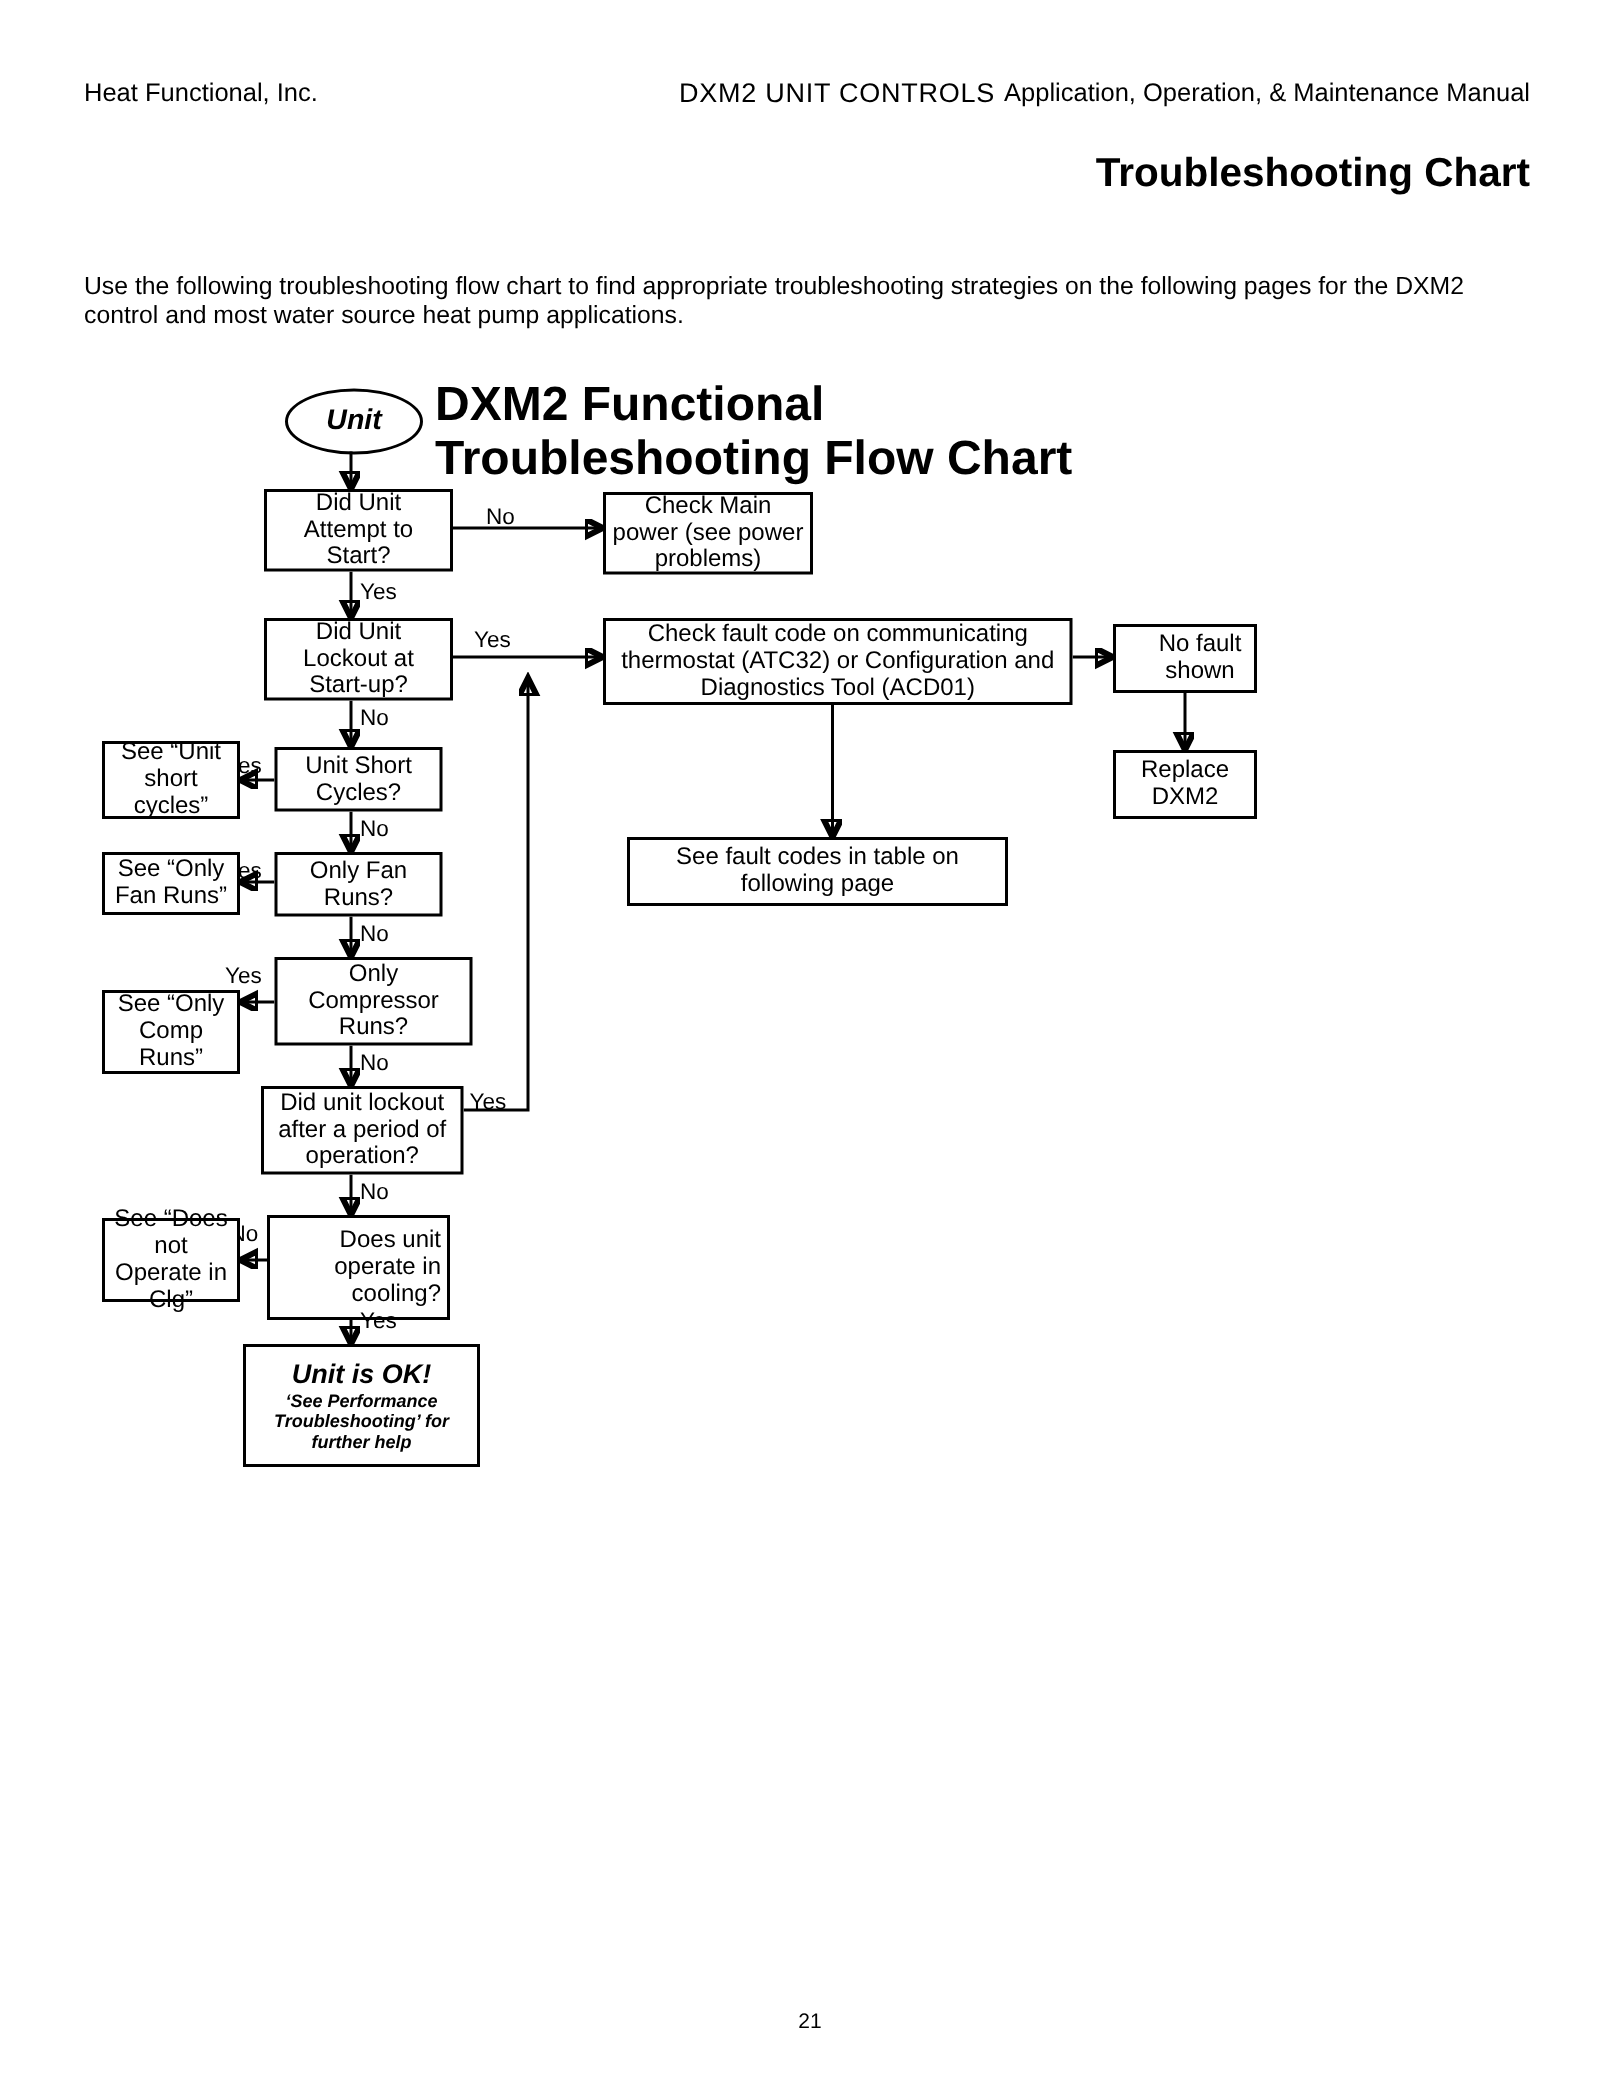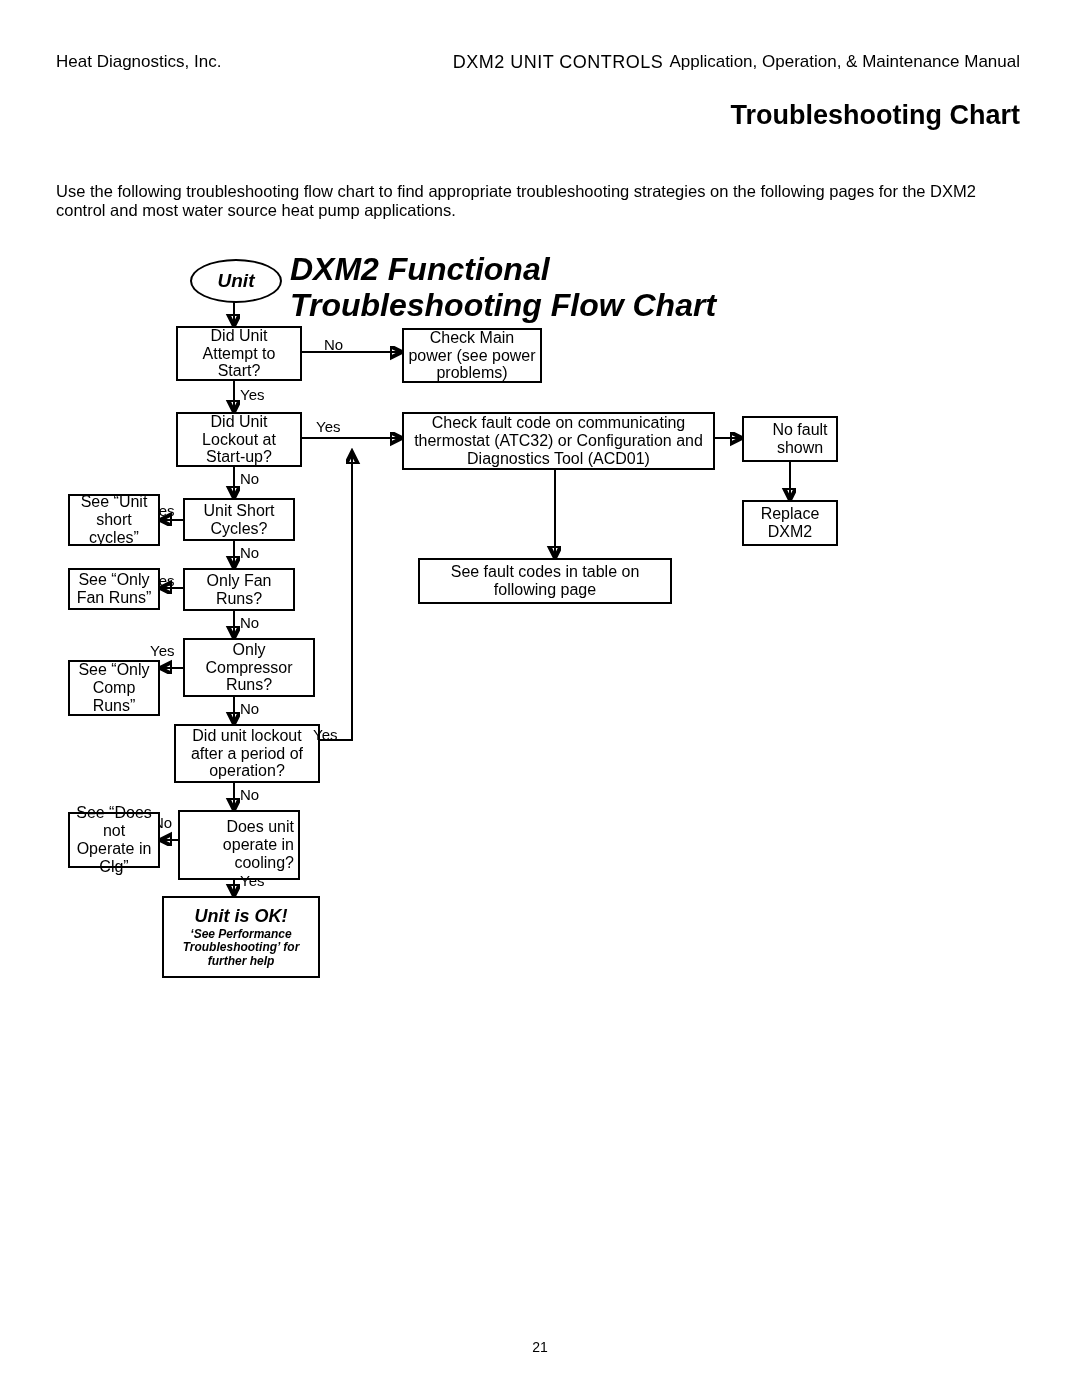--- a/index.html
+++ b/index.html
@@ -35,21 +35,20 @@
     right: 60px;
     font-size: 16.5px;
     line-height: 1.18;
   }
   .chart-title {
     position: absolute;
     top: 252px;
     left: 290px;
     font-size: 32px;
     font-weight: bold;
-    font-style: italic;
     line-height: 1.12;
   }
   .node {
     position: absolute;
     border: 2px solid #000;
     background: #fff;
     font-size: 16px;
     text-align: center;
     display: flex;
     align-items: center;
@@ -93,21 +92,21 @@
     text-align: center;
     font-size: 14px;
   }
   
   svg.lines { position:absolute; left:0; top:0; width:1080px; height:1397px; }
   svg.lines line, svg.lines path { stroke:#000; stroke-width:2; fill:none; }
 </style>
 </head>
 <body>
 
-<div class="hdr left">Heat Diagnostics, Inc.</div>
+<div class="hdr left">Heat Functional, Inc.</div>
 <div class="hdr center">DXM2 UNIT CONTROLS</div>
 <div class="hdr right">Application, Operation, &amp; Maintenance Manual</div>
 
 <div class="section-title">Troubleshooting Chart</div>
 
 <div class="intro">Use the following troubleshooting flow chart to find appropriate troubleshooting strategies on the following pages for the DXM2 control and most water source heat pump applications.</div>
 
 <div class="chart-title">
   <span>DXM2  Functional</span><br>
   <span>Troubleshooting Flow Chart</span>
@@ -182,21 +181,21 @@
 <div class="node" style="left:183px; top:568px; width:112px; height:43px;">Only Fan Runs?</div>
 <div class="yn" style="left:150px; top:572px;">Yes</div>
 <div class="yn" style="left:240px; top:614px;">No</div>
 <div class="node" style="left:68px; top:568px; width:92px; height:42px;">See “Only Fan Runs”</div>
 
 <div class="node" style="left:183px; top:638px; width:132px; height:59px;">Only Compressor Runs?</div>
 <div class="yn" style="left:150px; top:642px;">Yes</div>
 <div class="yn" style="left:240px; top:700px;">No</div>
 <div class="node" style="left:68px; top:660px; width:92px; height:56px;">See “Only Comp Runs”</div>
 
-<div class="node" style="left:174px; top:724px; width:146px; height:59px;">Did unit lockout after a period of operation?</div>
+<div class="node" style="left:174px; top:724px; width:135px; height:59px;">Did unit lockout after a period of operation?</div>
 <div class="yn" style="left:313px; top:726px;">Yes</div>
 <div class="yn" style="left:240px; top:786px;">No</div>
 
 <div class="node" style="left:178px; top:810px; width:122px; height:70px;text-align:right;">Does unit operate in cooling?</div>
 <div class="yn" style="left:153px; top:814px;">No</div>
 <div class="yn" style="left:240px; top:872px;">Yes</div>
 <div class="node" style="left:68px; top:812px; width:92px; height:56px;">See “Does not Operate in Clg”</div>
 
 <div class="node end-node" style="left:162px; top:896px; width:158px; height:82px; flex-direction:column; gap:2px;">
   <span class="end-title">Unit is OK!</span>

